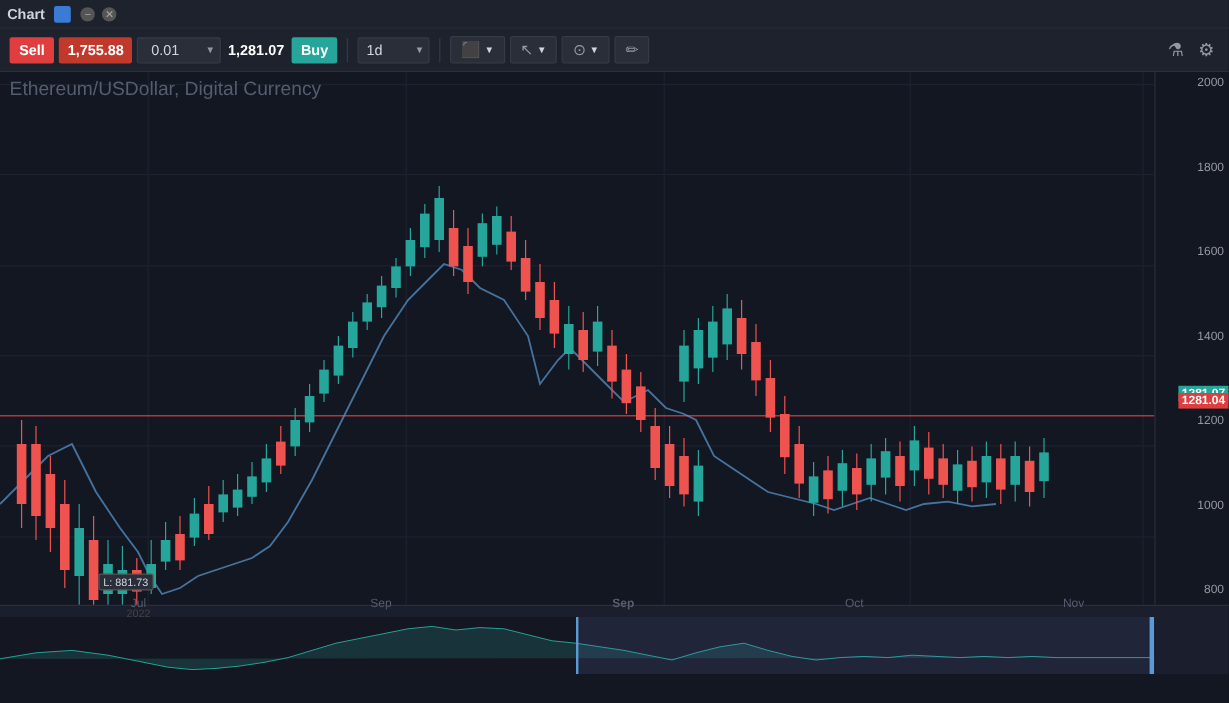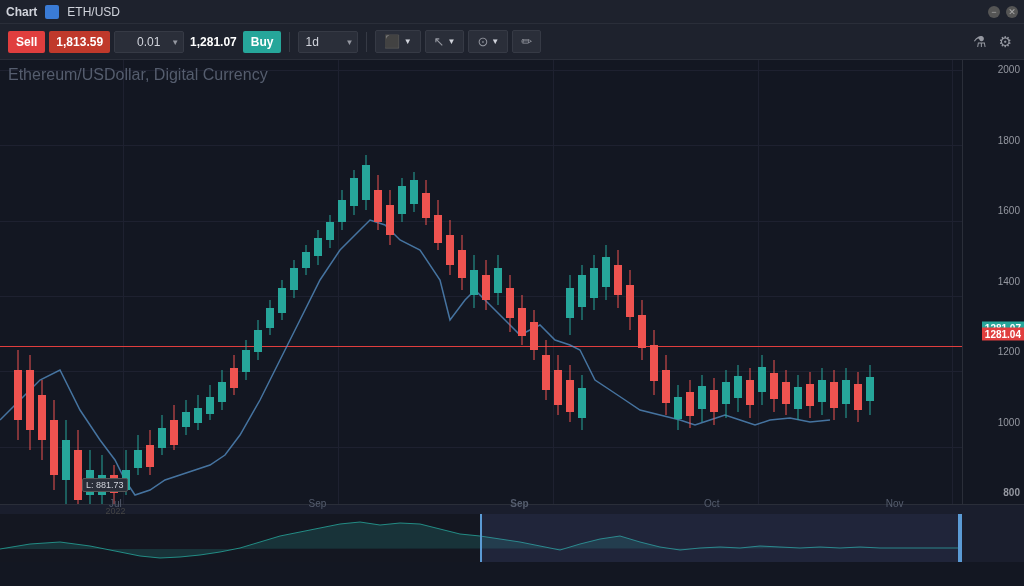--- a/index.html
+++ b/index.html
@@ -74,21 +74,21 @@
       font-weight: bold;
       cursor: pointer;
       border-radius: 2px;
       white-space: nowrap;
     }
     .spread-select {
       background: #2a2e39;
       border: 1px solid #363a45;
       color: #d1d4dc;
       font-size: 12px;
-      padding: 3px 22px;
+      padding: 3px 11px;
       width: 70px;
       border-radius: 2px;
       appearance: none;
       cursor: pointer;
       position: relative;
     }
     .select-wrapper {
       position: relative;
       display: inline-block;
     }
@@ -291,30 +291,29 @@
       width: 1px;
       background: #1e2130;
     }
   </style>
 </head>
 <body>
 
 <div id="titlebar">
   <span class="title-chart">Chart</span>
   <span class="title-icon"></span>
-  <span class="title-symbol">ETH/USD</span>
   <div class="win-controls">
     <div class="win-btn">−</div>
     <div class="win-btn">✕</div>
   </div>
 </div>
 
 <div id="toolbar">
   <button class="sell-btn">Sell</button>
-  <span style="font-size:12px;font-weight:bold;color:#fff;background:#c0392b;padding:4px 7px;border-radius:2px;">1,813.59</span>
+  <span style="font-size:12px;font-weight:bold;color:#fff;background:#c0392b;padding:4px 7px;border-radius:2px;">1,755.88</span>
   <div class="select-wrapper">
     <select class="spread-select">
       <option>0.01</option>
       <option>0.1</option>
       <option>1</option>
     </select>
   </div>
   <span style="font-size:12px;font-weight:bold;color:#fff;padding:0 2px;">
     <span>1,281.07</span>
   </span>
@@ -608,21 +607,21 @@
 
   <div id="price-axis">
     <span class="price-label" style="top:2%;">2000</span>
     <span class="price-label" style="top:17%;">1800</span>
     <span class="price-label" style="top:32%;">1600</span>
     <span class="price-label" style="top:47%;">1400</span>
     <span class="price-label-buy" style="top:57%;">1281.07</span>
     <span class="price-label-sell" style="top:58.2%;">1281.04</span>
     <span class="price-label" style="top:62%;">1200</span>
     <span class="price-label" style="top:77%;">1000</span>
-    <span class="price-label" style="top:92%;font-weight:bold;">800</span>
+    <span class="price-label" style="top:92%;">800</span>
   </div>
 
   <div class="low-label" style="bottom:70px;left:82px;">L: 881.73</div>
 
   <div id="bottom-bar">
 
     <div id="time-axis" style="position:absolute;bottom:48px;left:0;right:62px;height:16px;">
       <span class="time-label" style="left:12%;">
         <span>Jul</span>
       </span>

